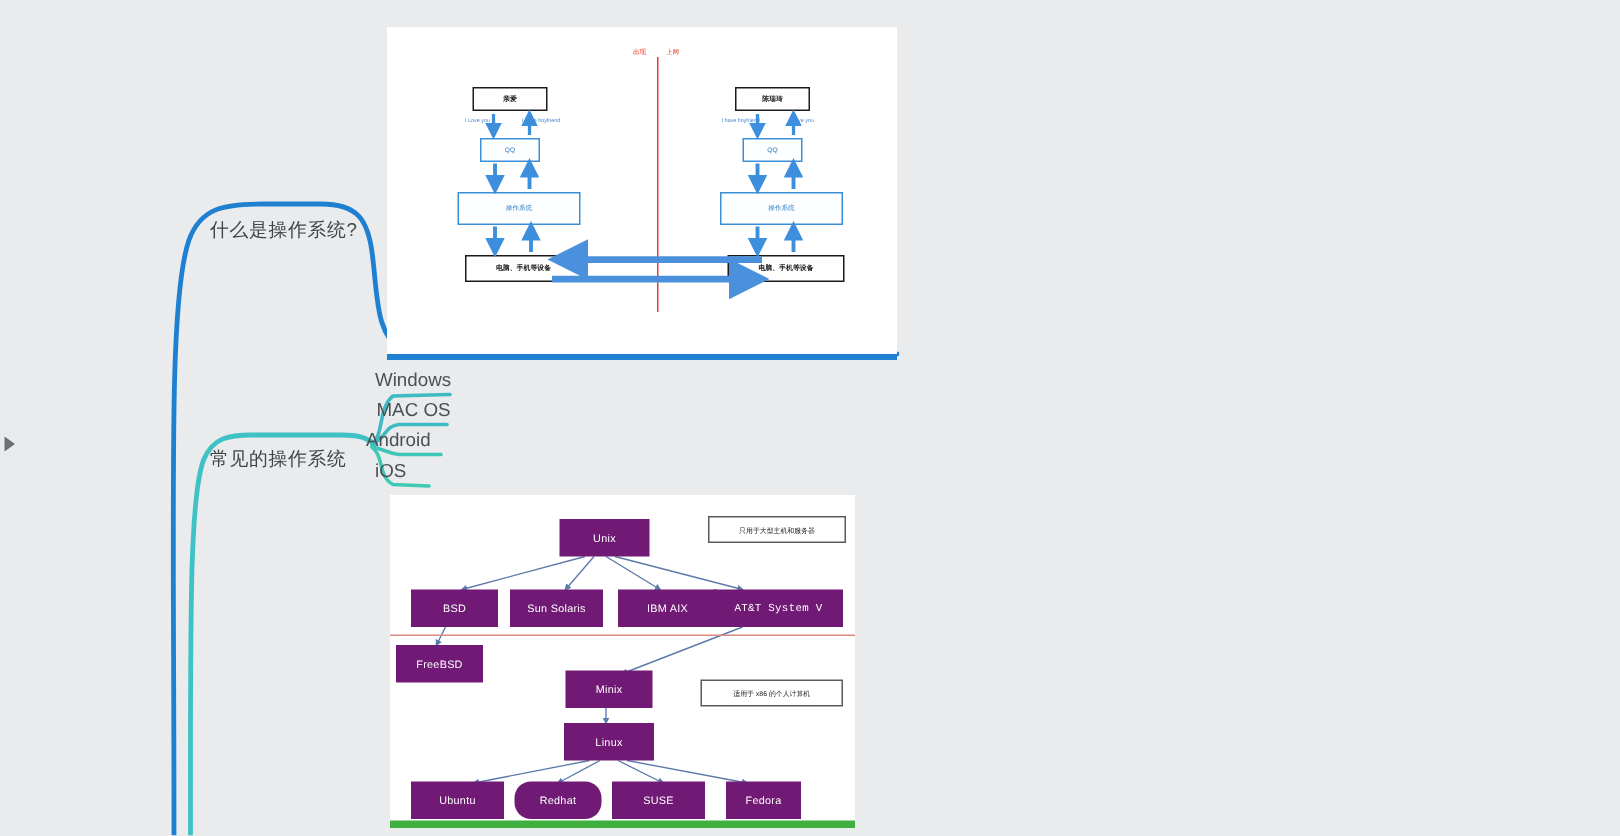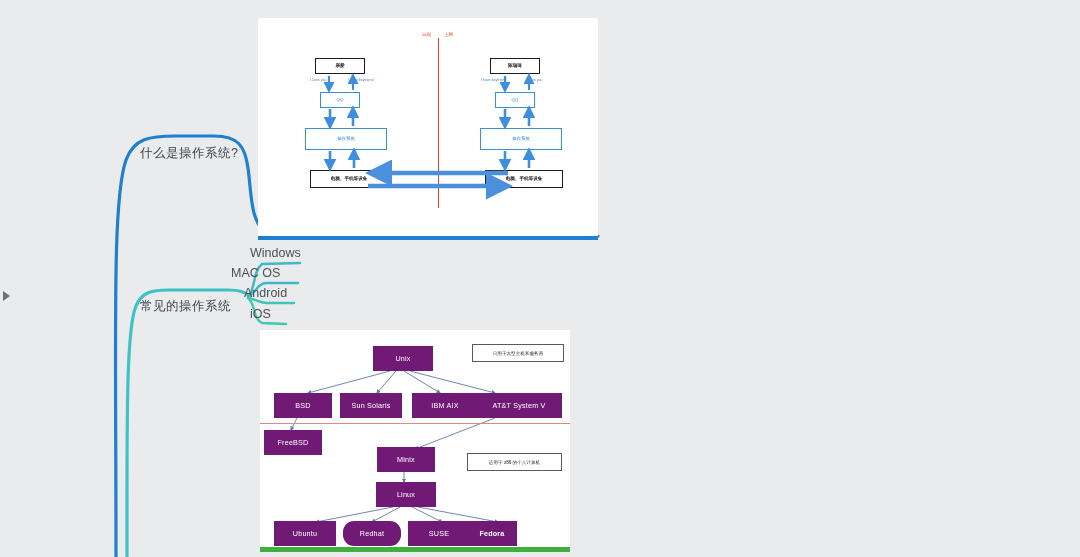--- a/index.html
+++ b/index.html
@@ -136,21 +136,21 @@
     <path d="M248,298 C256,304 252,318 262,323 L286,324" fill="none" stroke="#3fc9b4" stroke-width="2.4" stroke-linecap="round"></path>
 
     <path d="M250,296 C262,300 268,310 272,326" fill="none" stroke="#3fc2c6" stroke-width="2.2" stroke-linecap="round" opacity="0"></path>
   </svg>
 
   <div class="topic-label" style="left:140px; top:121px;">什么是操作系统?</div>
 
   <div class="topic-label" style="left:140px; top:274px;">常见的操作系统</div>
 
   <div class="leaf-label" style="left:250px; top:246px;">Windows</div>
-  <div class="leaf-label" style="left:231px; top:266px;text-align:center;">MAC OS</div>
+  <div class="leaf-label" style="left:251px; top:266px;text-align:center;">MAC OS</div>
   <div class="leaf-label" style="left:244px; top:286px;">Android</div>
   <div class="leaf-label" style="left:250px; top:307px;">iOS</div>
 
   <div class="img-card" id="card-1">
     <div class="d1">
 
       <div class="d1-vline" style="left:180px; top:20px; height:170px;"></div>
       <div class="d1-redlabel" style="left:164px; top:14px;">出现</div>
       <div class="d1-redlabel" style="left:186px; top:14px;">上网</div>
 
@@ -240,32 +240,32 @@
         </g>
       </svg>
 
       <div class="d2-redline" style="left:0px; top:93px; width:310px;"></div>
 
       <div class="d2-node" style="left:113px; top:16px; width:60px; height:25px;">Unix</div>
 
       <div class="d2-node" style="left:14px;  top:63px; width:58px; height:25px;">BSD</div>
       <div class="d2-node" style="left:80px;  top:63px; width:62px; height:25px;">Sun Solaris</div>
       <div class="d2-node" style="left:152px; top:63px; width:66px; height:25px;">IBM AIX</div>
-      <div class="d2-node" style="left:216px; top:63px; width:86px; height:25px;">AT&amp;T System V</div>
+      <div class="d2-node" style="left:216px; top:63px; width:86px; height:25px;font-family:Liberation Mono, monospace;">AT&amp;T System V</div>
 
       <div class="d2-node" style="left:4px;   top:100px; width:58px; height:25px;">FreeBSD</div>
 
       <div class="d2-node" style="left:117px; top:117px; width:58px; height:25px;">Minix</div>
 
       <div class="d2-node" style="left:116px; top:152px; width:60px; height:25px;">Linux</div>
 
       <div class="d2-node" style="left:14px;  top:191px; width:62px; height:25px;">Ubuntu</div>
       <div class="d2-node" style="left:83px;  top:191px; width:58px; height:25px;border-radius:11px;">Redhat</div>
       <div class="d2-node" style="left:148px; top:191px; width:62px; height:25px;">SUSE</div>
-      <div class="d2-node" style="left:207px; top:191px; width:50px; height:25px;font-weight:bold;">Fedora</div>
+      <div class="d2-node" style="left:224px; top:191px; width:50px; height:25px;">Fedora</div>
 
       <div class="d2-note" style="left:212px; top:14px; width:92px; height:18px;">只用于大型主机和服务器</div>
       <div class="d2-note" style="left:207px; top:123px; width:95px; height:18px;">适用于 x86 的个人计算机</div>
 
     </div>
     <div class="card-underline"></div>
   </div>
 
 </div>
 

